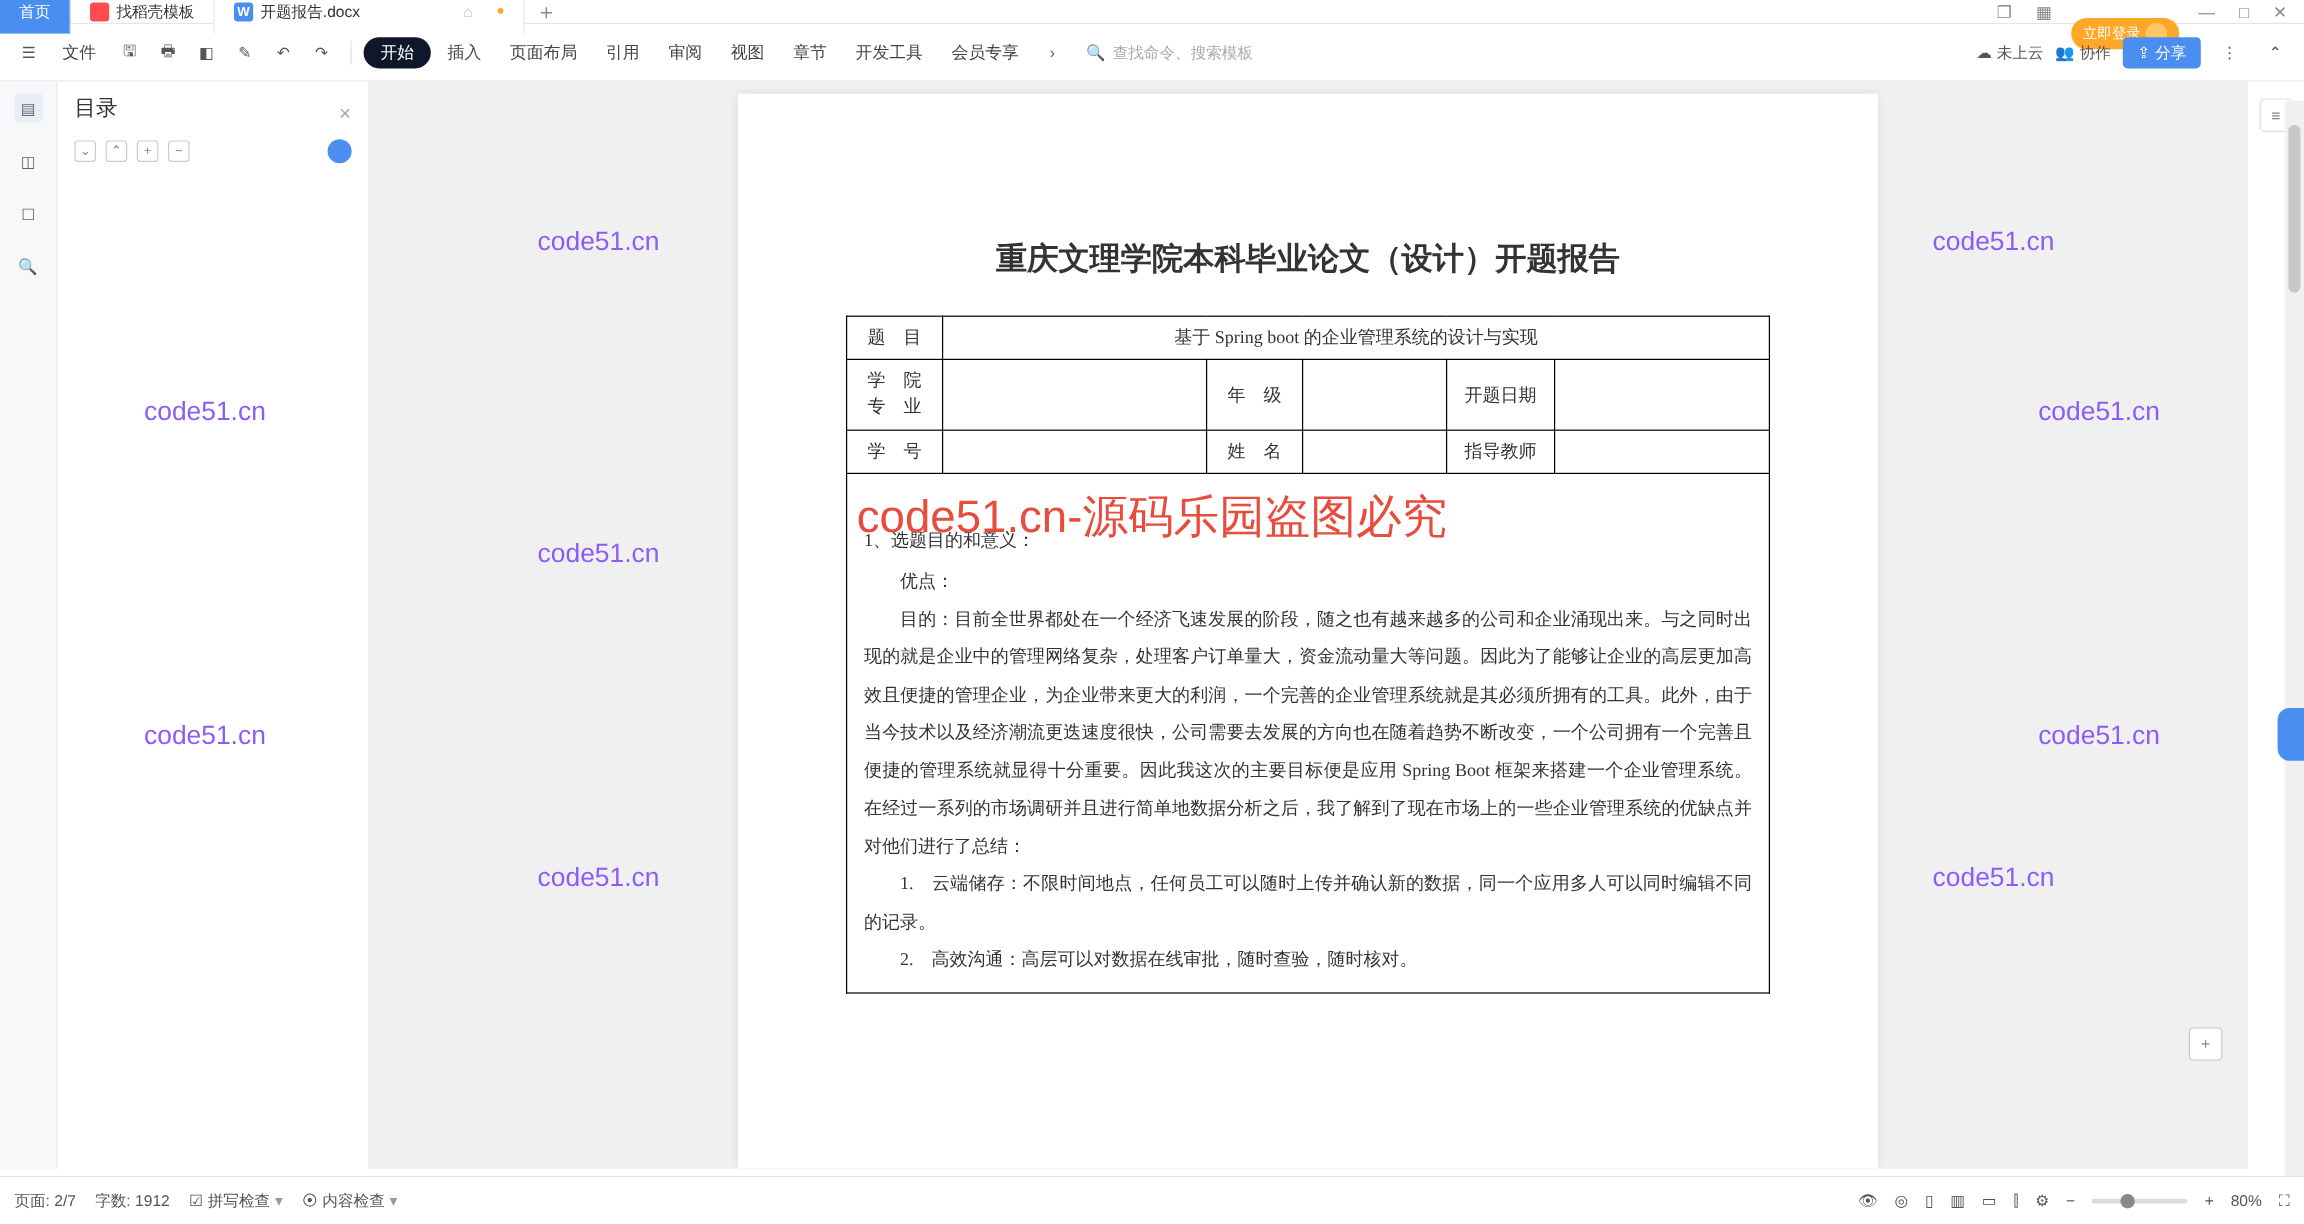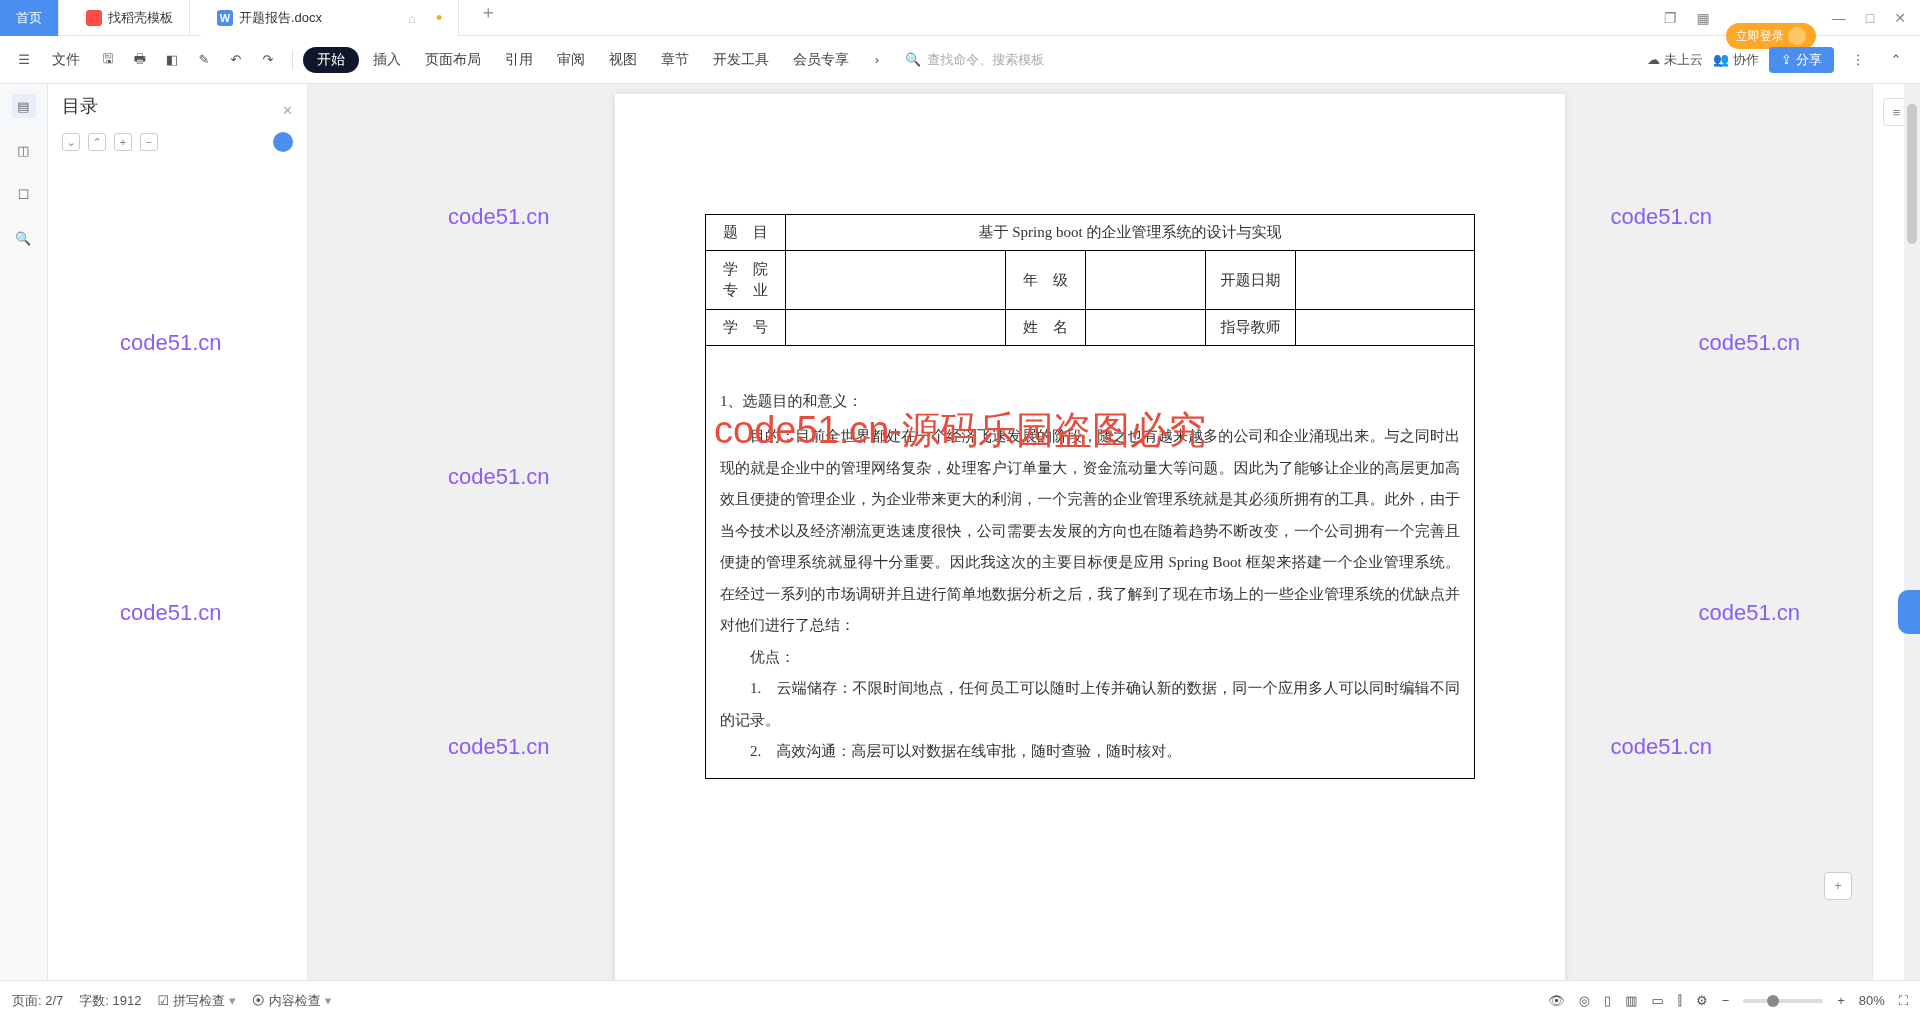--- a/index.html
+++ b/index.html
@@ -1,17 +1,17 @@
 <!DOCTYPE html>
 <html><head>
 <meta charset="utf-8">
 <style>
 * { box-sizing: border-box; margin: 0; padding: 0; }
 body { font-family: "Microsoft YaHei", sans-serif; font-size: 13px; color: #333; background: #fff; overflow: hidden; width: 1920px; height: 1020px; position: relative; }
-.topbar { height: 36px; display: flex; background: #fff; border-bottom: 1px solid #e5e5e5; gap: 11px; }
+.topbar { height: 20px; display: flex; align-items: center; background: #fff; border-bottom: 1px solid #e5e5e5; }
 .tab { height: 36px; padding: 0 16px; display: flex; align-items: center; gap: 6px; border-right: 1px solid #e5e5e5; cursor: pointer; }
 .tab.home { background: #4a8ef0; color: #fff; font-weight: 500; }
 .tab-icon { width: 16px; height: 16px; display: inline-block; }
 .tab-icon.red { background: #ff4d4d; border-radius: 3px; }
 .tab-icon.blue { background: #4a8ef0; color: #fff; border-radius: 3px; font-size: 11px; font-weight: bold; text-align: center; line-height: 16px; }
 .newtab { width: 36px; text-align: center; color: #888; font-size: 18px; cursor: pointer; }
 .topbar-right { margin-left: auto; display: flex; align-items: center; gap: 12px; padding-right: 10px; }
 .login-btn { background: #ffa726; color: #fff; border-radius: 14px; padding: 4px 10px; display: flex; align-items: center; gap: 4px; font-size: 12px; margin-top: 37px; }
 .login-btn .avatar { width: 18px; height: 18px; border-radius: 50%; background: #ffc864; }
 .win-btn { color: #888; font-size: 14px; cursor: pointer; padding: 4px; }
@@ -143,20 +143,21 @@
   </div>
 
   <div class="doc-area">
     <div class="wm" style="left:140px;top:120px">code51.cn</div>
     <div class="wm" style="right:160px;top:120px">code51.cn</div>
     <div class="wm" style="left:140px;top:380px">code51.cn</div>
     <div class="wm" style="right:160px;top:650px">code51.cn</div>
     <div class="wm" style="left:140px;top:650px">code51.cn</div>
 
     <div class="page">
+      <div class="doc-title">重庆文理学院本科毕业论文（设计）开题报告</div>
       <table class="info-table">
         <tbody>
             <tr>
           <td style="width:80px">题　目</td>
           <td colspan="5">基于 Spring boot 的企业管理系统的设计与实现</td>
         </tr>
         <tr>
           <td style="line-height:1.4">学　院<br>专　业</td>
           <td style="width:220px"></td>
           <td style="width:80px">年　级</td>
@@ -169,22 +170,22 @@
           <td></td>
           <td>姓　名</td>
           <td></td>
           <td>指导教师</td>
           <td></td>
         </tr>
       </tbody>
         </table>
       <div style="border:1px solid #000;border-top:none;padding:10px 14px;">
         <div class="section-hdr">1、选题目的和意义：</div>
+        <div class="body-text">优点：</div>
         <div class="body-text">目的：目前全世界都处在一个经济飞速发展的阶段，随之也有越来越多的公司和企业涌现出来。与之同时出现的就是企业中的管理网络复杂，处理客户订单量大，资金流动量大等问题。因此为了能够让企业的高层更加高效且便捷的管理企业，为企业带来更大的利润，一个完善的企业管理系统就是其必须所拥有的工具。此外，由于当今技术以及经济潮流更迭速度很快，公司需要去发展的方向也在随着趋势不断改变，一个公司拥有一个完善且便捷的管理系统就显得十分重要。因此我这次的主要目标便是应用 Spring Boot 框架来搭建一个企业管理系统。在经过一系列的市场调研并且进行简单地数据分析之后，我了解到了现在市场上的一些企业管理系统的优缺点并对他们进行了总结：</div>
-        <div class="body-text">优点：</div>
         <div class="body-text">1.　云端储存：不限时间地点，任何员工可以随时上传并确认新的数据，同一个应用多人可以同时编辑不同的记录。</div>
         <div class="body-text">2.　高效沟通：高层可以对数据在线审批，随时查验，随时核对。</div>
       </div>
     </div>
     <div style="position:absolute;right:20px;bottom:90px;width:28px;height:28px;border:1px solid #ccc;border-radius:4px;text-align:center;line-height:26px;color:#888;background:#fff;">+</div>
   </div>
 
   <div class="right-strip">
     <span class="rs-ic">≡</span>
   </div>

